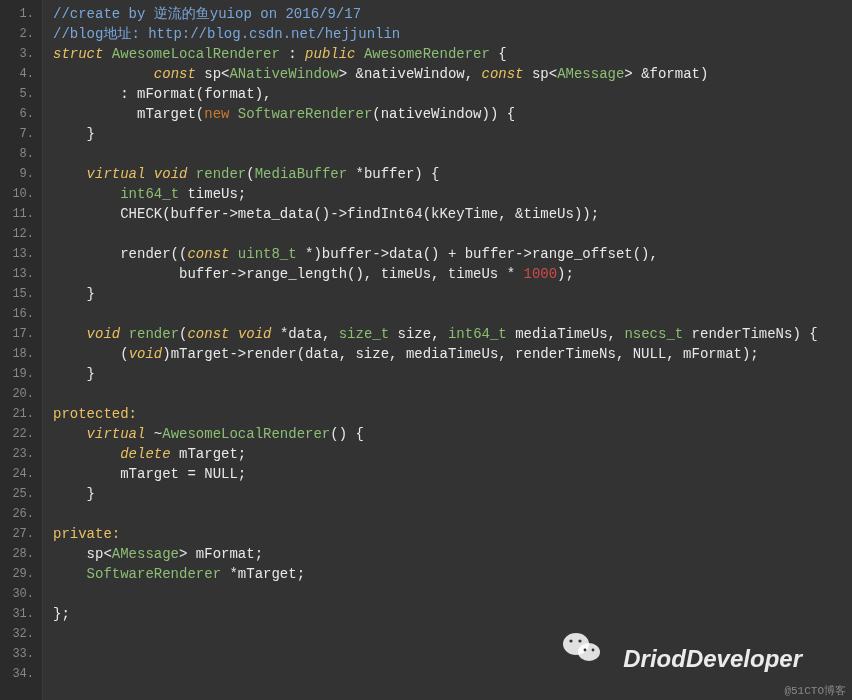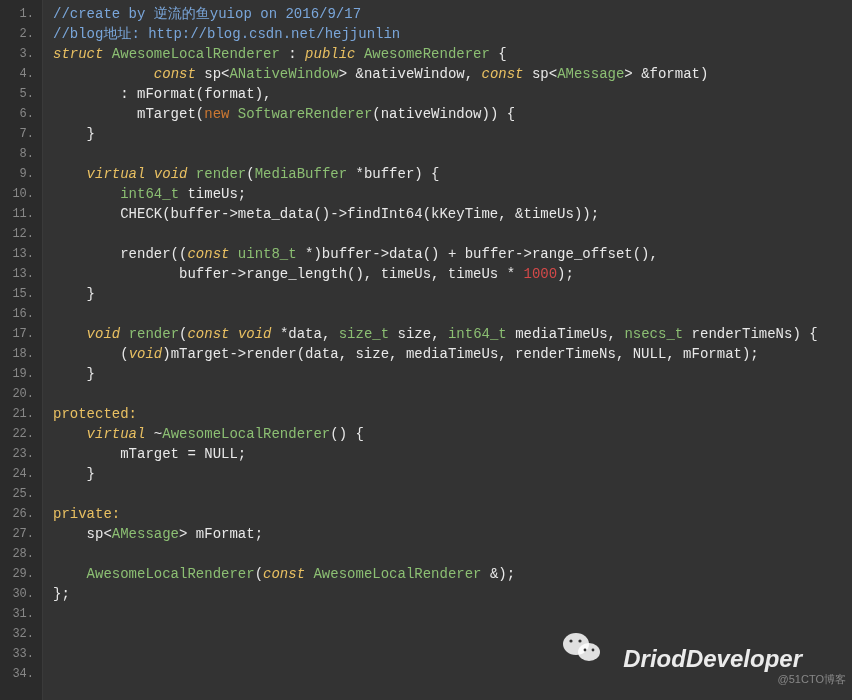--- a/index.html
+++ b/index.html
@@ -65,24 +65,24 @@
     bottom: 27px;
     color: rgba(255,255,255,0.9);
     font-family: Arial, sans-serif;
     font-size: 24px;
     font-style: italic;
     font-weight: 600;
   }
   .attribution {
     position: absolute;
     right: 6px;
-    bottom: 13px;
+    bottom: 2px;
     color: #888;
     font-size: 11px;
-    font-family: Liberation Sans, sans-serif;
+    font-family: Liberation Mono, monospace;
   }
 </style>
 </head>
 <body>
 
 <div class="editor">
   <div class="gutter" id="gutter">
       <div>1.</div>
       <div>2.</div>
       <div>3.</div>
@@ -134,27 +134,28 @@
       <div class="line"><span class="c-plain">        render((</span><span class="c-keyword">const</span><span class="c-plain"> </span><span class="c-type">uint8_t</span><span class="c-plain"> *)buffer-&gt;data() + buffer-&gt;range_offset(),</span></div>
       <div class="line"><span class="c-plain">               buffer-&gt;range_length(), timeUs, timeUs * </span><span class="c-num">1000</span><span class="c-plain">);</span></div>
       <div class="line"><span class="c-plain">    }</span></div>
       <div class="line"><span class="c-plain"> </span></div>
       <div class="line"><span class="c-plain">    </span><span class="c-keyword">void</span><span class="c-plain"> </span><span class="c-memf">render</span><span class="c-plain">(</span><span class="c-keyword">const</span><span class="c-plain"> </span><span class="c-keyword">void</span><span class="c-plain"> *data, </span><span class="c-type">size_t</span><span class="c-plain"> size, </span><span class="c-type">int64_t</span><span class="c-plain"> mediaTimeUs, </span><span class="c-type">nsecs_t</span><span class="c-plain"> renderTimeNs) {</span></div>
       <div class="line"><span class="c-plain">        (</span><span class="c-keyword">void</span><span class="c-plain">)</span><span class="c-plain">mTarget-&gt;render(data, size, mediaTimeUs, renderTimeNs, NULL, mFormat);</span></div>
       <div class="line"><span class="c-plain">    }</span></div>
       <div class="line"><span class="c-plain"> </span></div>
       <div class="line"><span class="c-label">protected:</span></div>
       <div class="line"><span class="c-plain">    </span><span class="c-keyword">virtual</span><span class="c-plain"> ~</span><span class="c-type">AwesomeLocalRenderer</span><span class="c-plain">() {</span></div>
+      <div class="line"><span class="c-plain">        </span><span class="c-keyword">delete</span><span class="c-plain"> mTarget;</span></div>
       <div class="line"><span class="c-plain">        mTarget = NULL;</span></div>
       <div class="line"><span class="c-plain">    }</span></div>
       <div class="line"><span class="c-plain"> </span></div>
       <div class="line"><span class="c-label">private:</span></div>
       <div class="line"><span class="c-plain">    sp&lt;</span><span class="c-type">AMessage</span><span class="c-plain">&gt; mFormat;</span></div>
+      <div class="line"><span class="c-plain">    </span><span class="c-type">SoftwareRenderer</span><span class="c-plain"> *mTarget;</span></div>
       <div class="line"><span class="c-plain"> </span></div>
-      <div class="line"><span class="c-plain">    </span><span class="c-type">AwesomeLocalRenderer</span><span class="c-plain">(</span><span class="c-keyword">const</span><span class="c-plain"> </span><span class="c-type">AwesomeLocalRenderer</span><span class="c-plain"> &amp;);</span></div>
       <div class="line"><span class="c-plain">};</span></div>
     </div>
 </div>
 
 <div class="watermark-logo">
   <svg width="40" height="34" viewBox="0 0 40 34">
     <ellipse cx="14" cy="14" rx="13" ry="11" fill="rgba(255,255,255,0.85)"></ellipse>
     <ellipse cx="27" cy="22" rx="11" ry="9" fill="rgba(255,255,255,0.85)"></ellipse>
     <circle cx="9" cy="11" r="1.6" fill="#333"></circle>
     <circle cx="18" cy="11" r="1.6" fill="#333"></circle>

